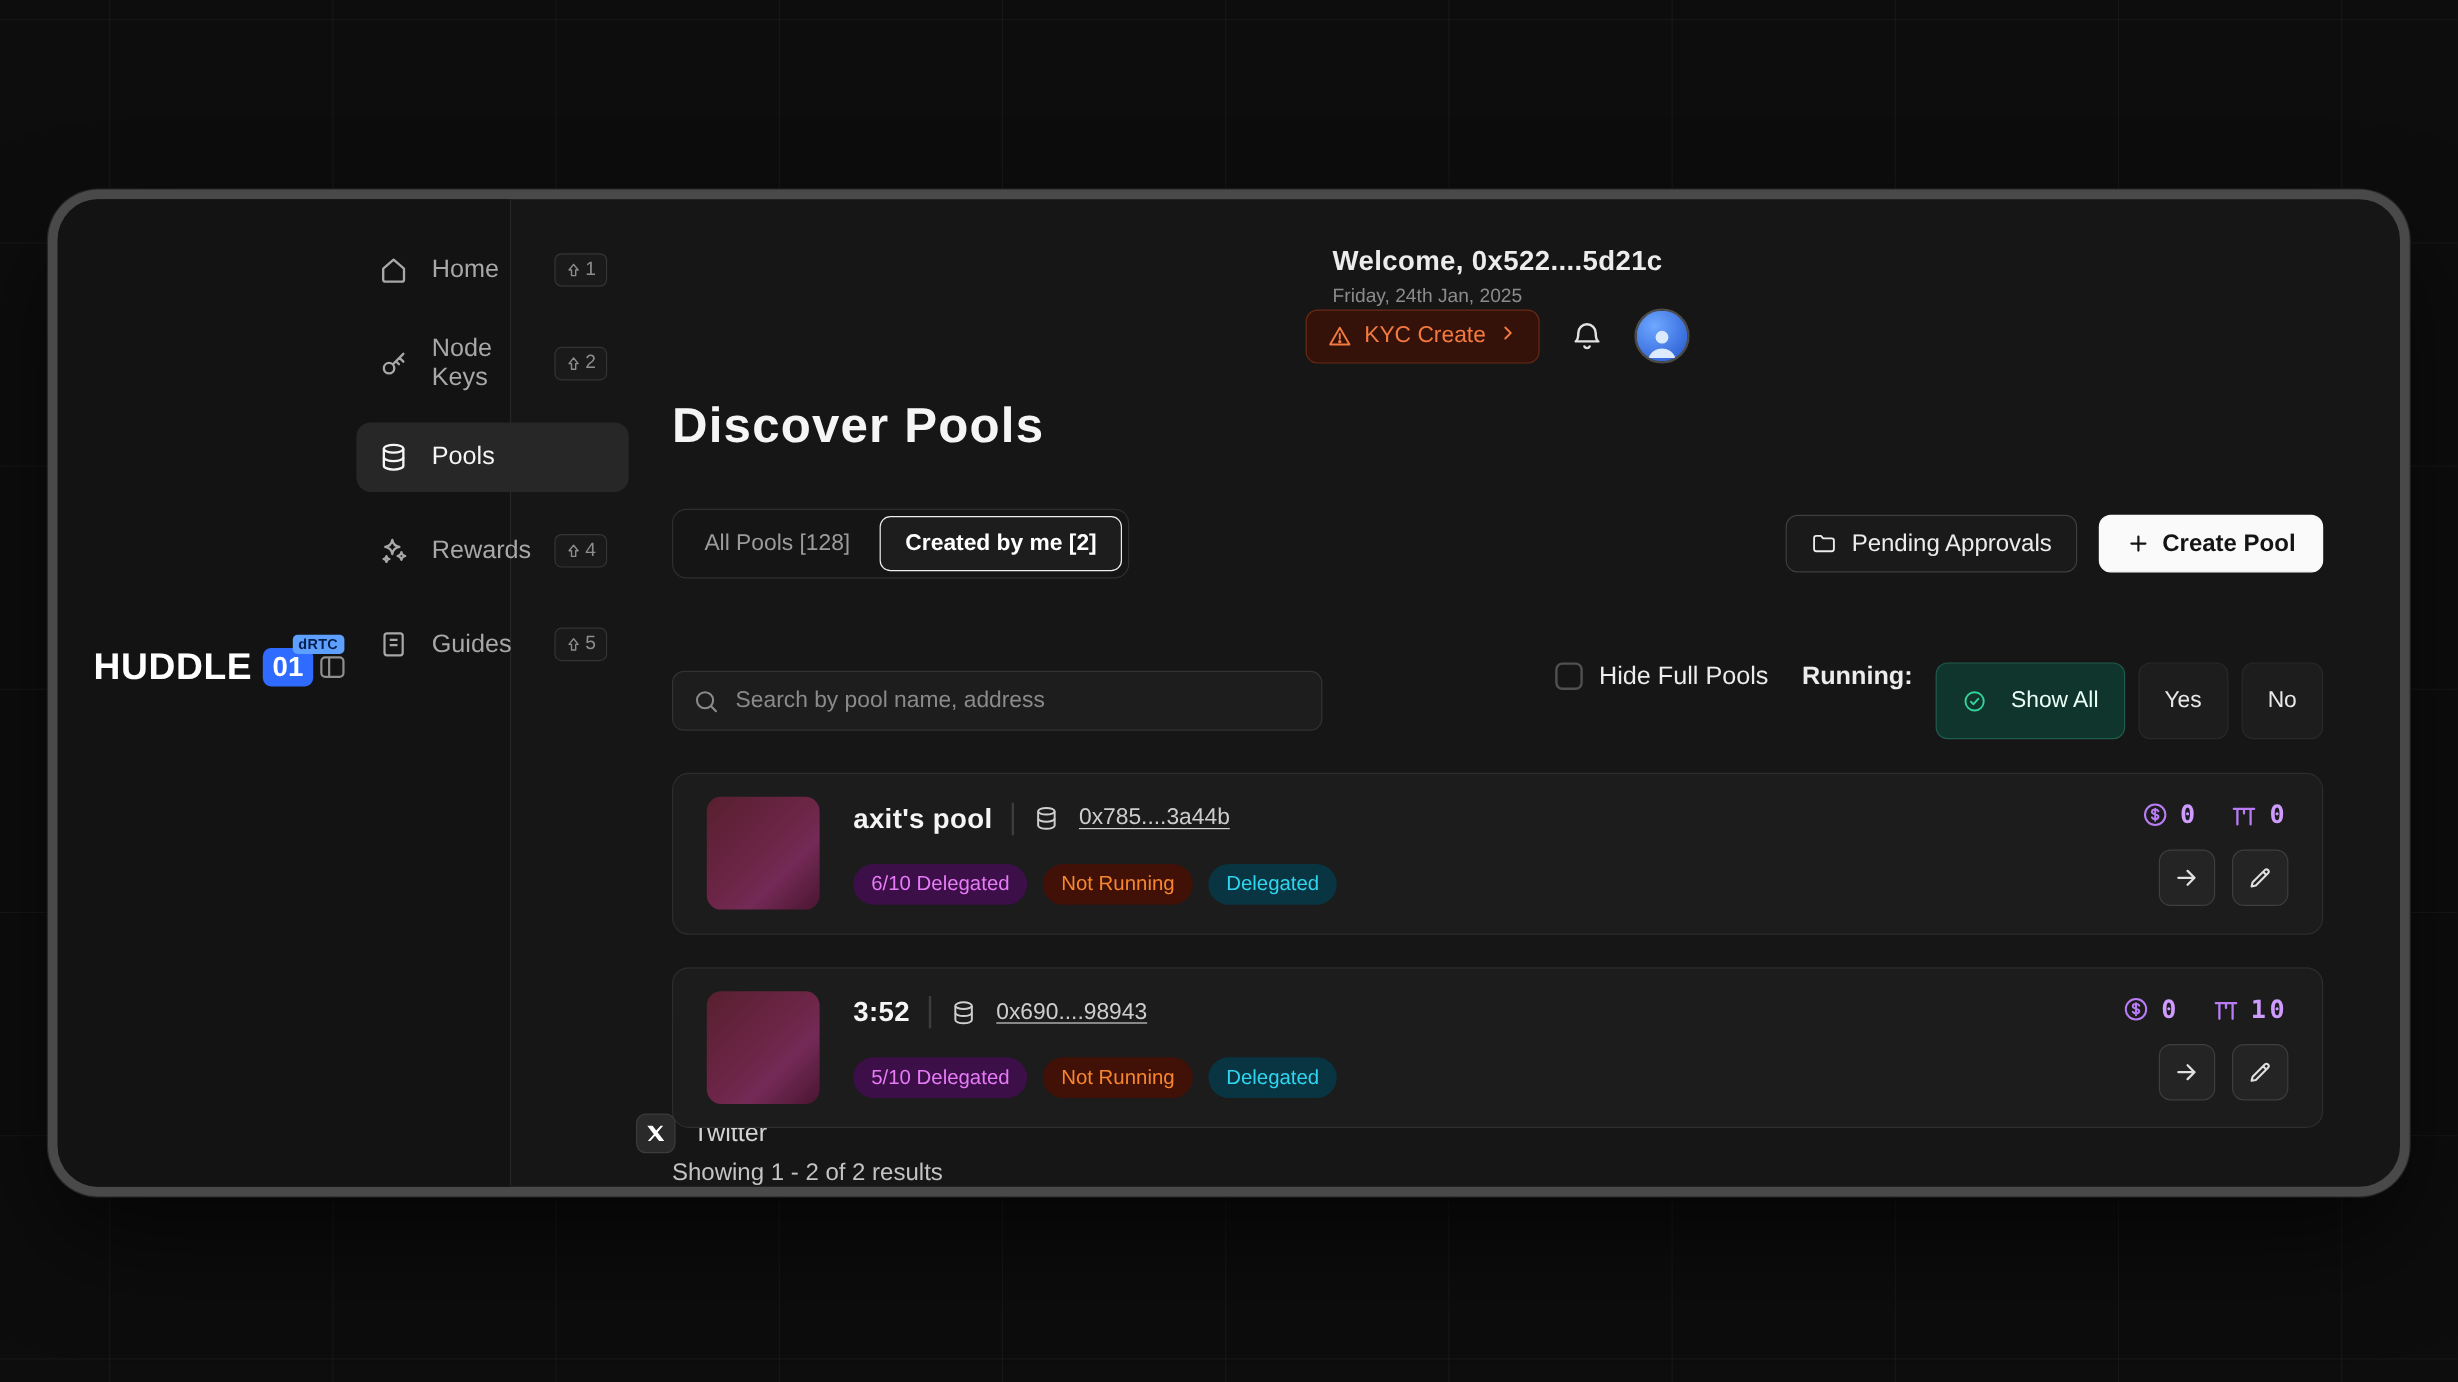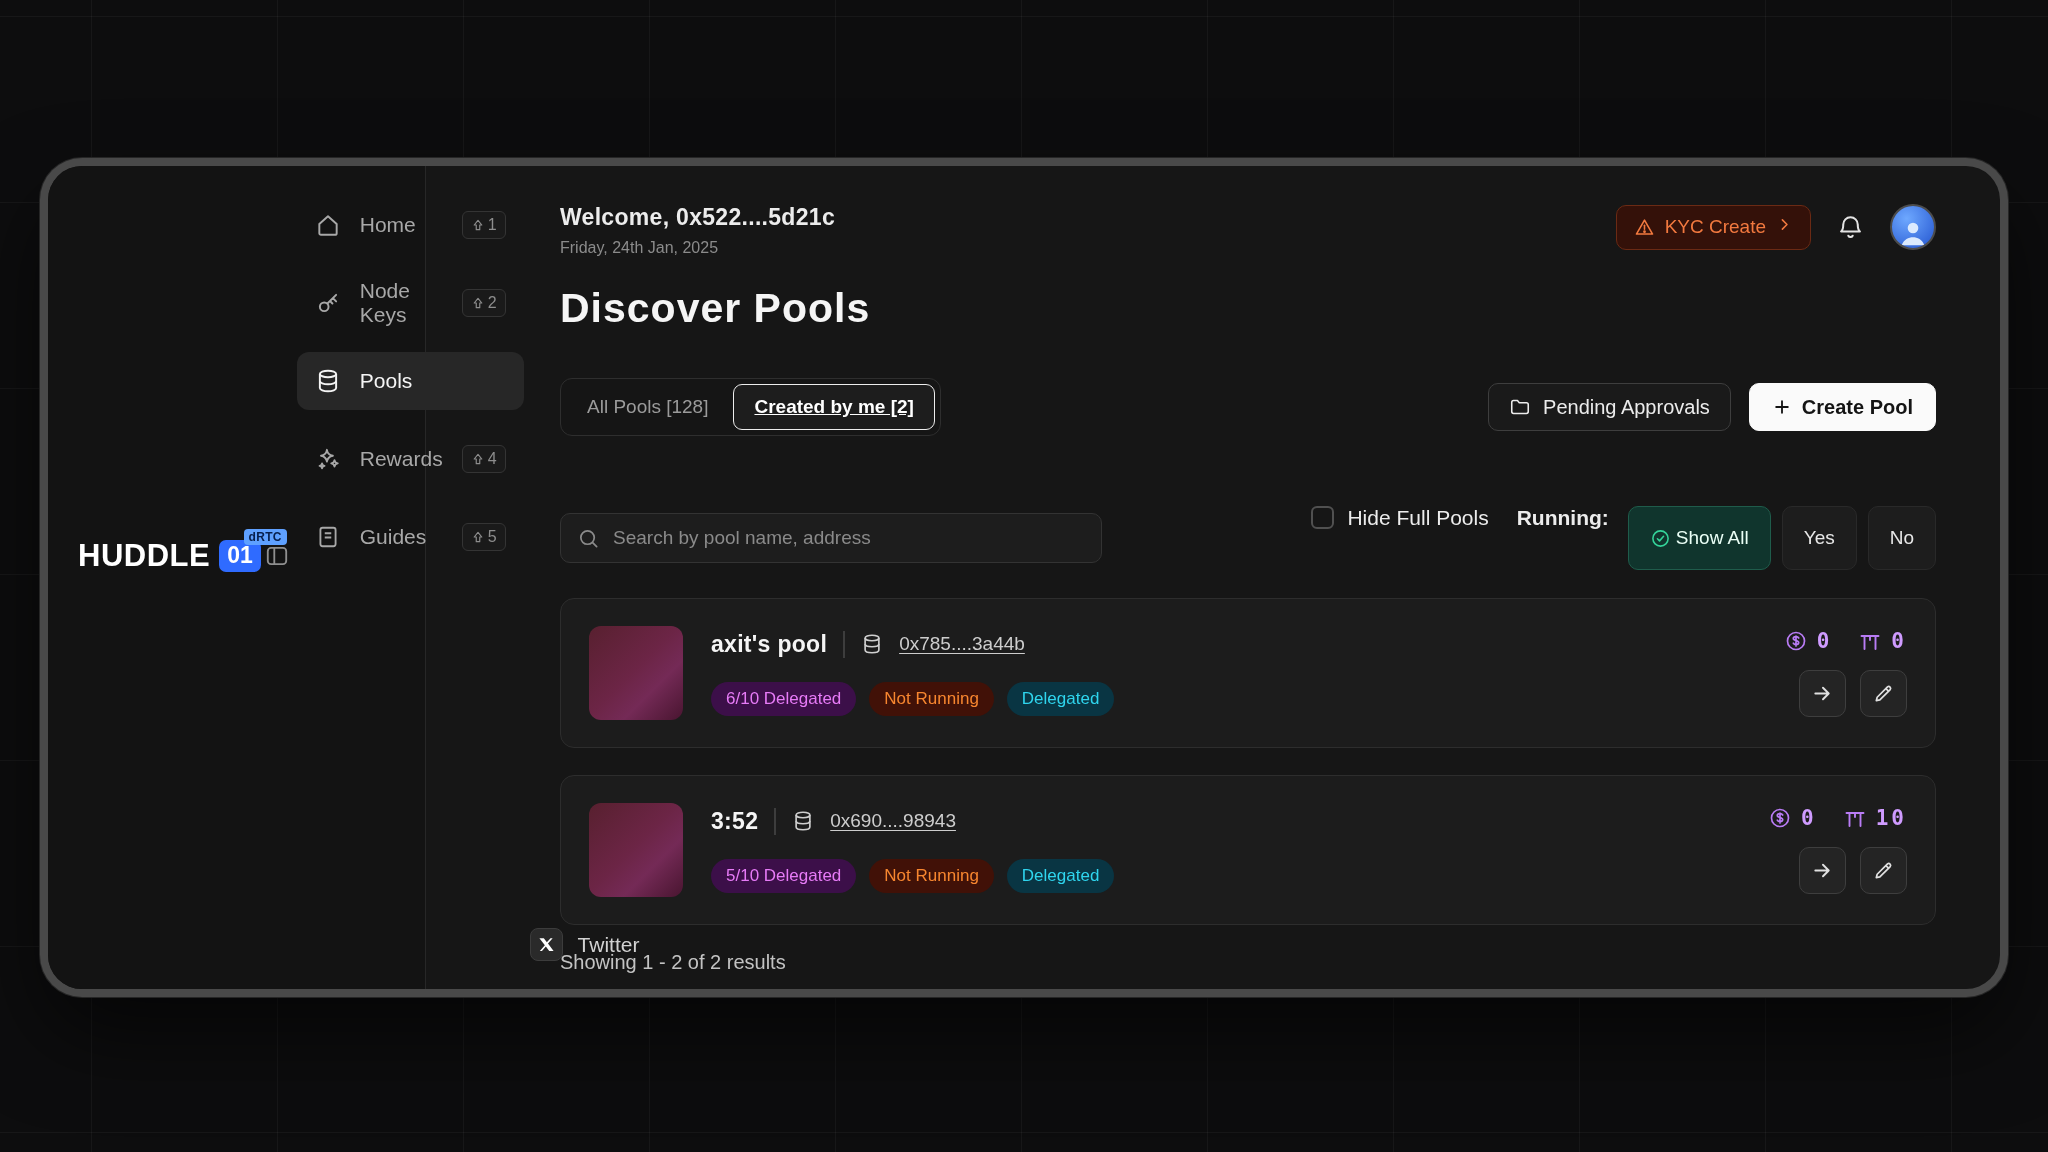--- a/index.html
+++ b/index.html
@@ -63,21 +63,21 @@
   .kbd svg { width: 14px; height: 14px; }
 
   .sidebar-footer { margin-top: auto; display: flex; align-items: center; gap: 15px; padding: 0 6px; }
   .x-chip { width: 33px; height: 33px; border-radius: 8px; background: #2a2a2a; border: 1px solid #3c3c3c; display: flex; align-items: center; justify-content: center; color: #fff; }
   .x-chip svg { width: 17px; height: 17px; }
   .twitter-label { color: #d2d2d2; font-size: 21px; cursor: pointer; }
 
   
   main { flex: 1; min-width: 0; padding: 38px 64px 0 134px; display: flex; flex-direction: column; }
 
-  .topbar { display: flex; justify-content: space-between; align-items: flex-start; }
+  .topbar { display: flex; justify-content: space-between; align-items: center; flex-direction: column; }
   .welcome { font-size: 23px; font-weight: 600; color: #ececec; letter-spacing: .3px; }
   .date { margin-top: 8px; font-size: 16px; color: #8b8b8b; }
   .top-actions { display: flex; align-items: center; gap: 25px; }
   .kyc {
     display: flex; align-items: center; gap: 10px;
     background: #341109; border: 1px solid #6b2a14; color: #f2793f;
     font-size: 19px; padding: 0 17px; height: 45px; border-radius: 10px;
   }
   .kyc svg { width: 21px; height: 21px; }
   .kyc .chev svg { width: 17px; height: 17px; }
@@ -89,37 +89,37 @@
     display: flex; align-items: flex-end; justify-content: center;
     border: 2px solid #4c4c4c; overflow: hidden; cursor: pointer;
   }
   .avatar svg { width: 32px; height: 32px; }
 
   .page-title { margin-top: 28px; font-size: 41px; font-weight: 700; color: #f5f5f5; letter-spacing: 1px; }
 
   .tabs-row { margin-top: 46px; display: flex; justify-content: space-between; align-items: center; }
   .segmented { display: flex; align-items: center; background: #151515; border: 1px solid #2e2e2e; border-radius: 12px; padding: 5px; gap: 4px; }
   .tab { background: transparent; border: 1px solid transparent; color: #9b9b9b; font-size: 19px; padding: 11px 20px; border-radius: 9px; }
-  .tab.active { border-color: #ededed; color: #ffffff; background: #1d1d1d; font-weight: 700; text-decoration: underline; }
+  .tab.active { border-color: #ededed; color: #ffffff; background: #1d1d1d; font-weight: 700; }
   .toolbar-actions { display: flex; gap: 18px; }
   .btn-dark { display: flex; align-items: center; gap: 12px; background: #1a1a1a; border: 1px solid #3e3e3e; color: #ececec; font-size: 20px; height: 48px; padding: 0 20px; border-radius: 10px; }
   .btn-dark svg { width: 22px; height: 22px; }
   .btn-light { display: flex; align-items: center; gap: 10px; background: #fafafa; border: 1px solid #fafafa; color: #141414; font-size: 20px; font-weight: 600; height: 48px; padding: 0 22px; border-radius: 10px; }
   .btn-light svg { width: 20px; height: 20px; }
 
   .filter-row { margin-top: 70px; display: flex; align-items: center; }
   .search { display: flex; align-items: center; gap: 13px; width: 542px; height: 50px; background: #1d1d1d; border: 1px solid #333; border-radius: 10px; padding: 0 16px; }
   .search svg { width: 23px; height: 23px; color: #8a8a8a; flex: none; }
   .search input { flex: 1; min-width: 0; background: transparent; border: 0; outline: none; color: #e5e5e5; font-size: 19px; font-family: inherit; }
   .search input::placeholder { color: #8a8a8a; }
   .filter-group { margin-left: auto; display: flex; align-items: flex-start; }
   .checkbox { width: 23px; height: 23px; border: 2px solid #505050; border-radius: 6px; background: #161616; margin-right: 13px; cursor: pointer; flex: none; }
   .filter-label { font-size: 21px; color: #ececec; font-weight: 500; margin-right: 28px; }
   .running-label { font-size: 21px; color: #ececec; font-weight: 600; margin-right: 8px; }
-  .pill { height: 64px; display: flex; align-items: center; gap: 5px; padding: 0 21px; border-radius: 10px; background: #1d1d1d; border: 1px solid #292929; color: #e8e8e8; font-size: 19px; margin-left: 11px; }
+  .pill { height: 64px; display: flex; align-items: center; gap: 20px; padding: 0 21px; border-radius: 10px; background: #1d1d1d; border: 1px solid #292929; color: #e8e8e8; font-size: 19px; margin-left: 11px; }
   .pill-active { background: #10352d; border-color: #1f5c4b; color: #eafff6; }
   .pill-active svg { width: 21px; height: 21px; color: #34d399; }
 
   .card {
     margin-top: 28px; height: 150px;
     background: #1c1c1c; border: 1px solid #2d2d2d; border-radius: 14px;
     display: flex; align-items: center; padding: 12px 28px; gap: 28px;
   }
   .card + .card { margin-top: 27px; }
   .pool-avatar {

